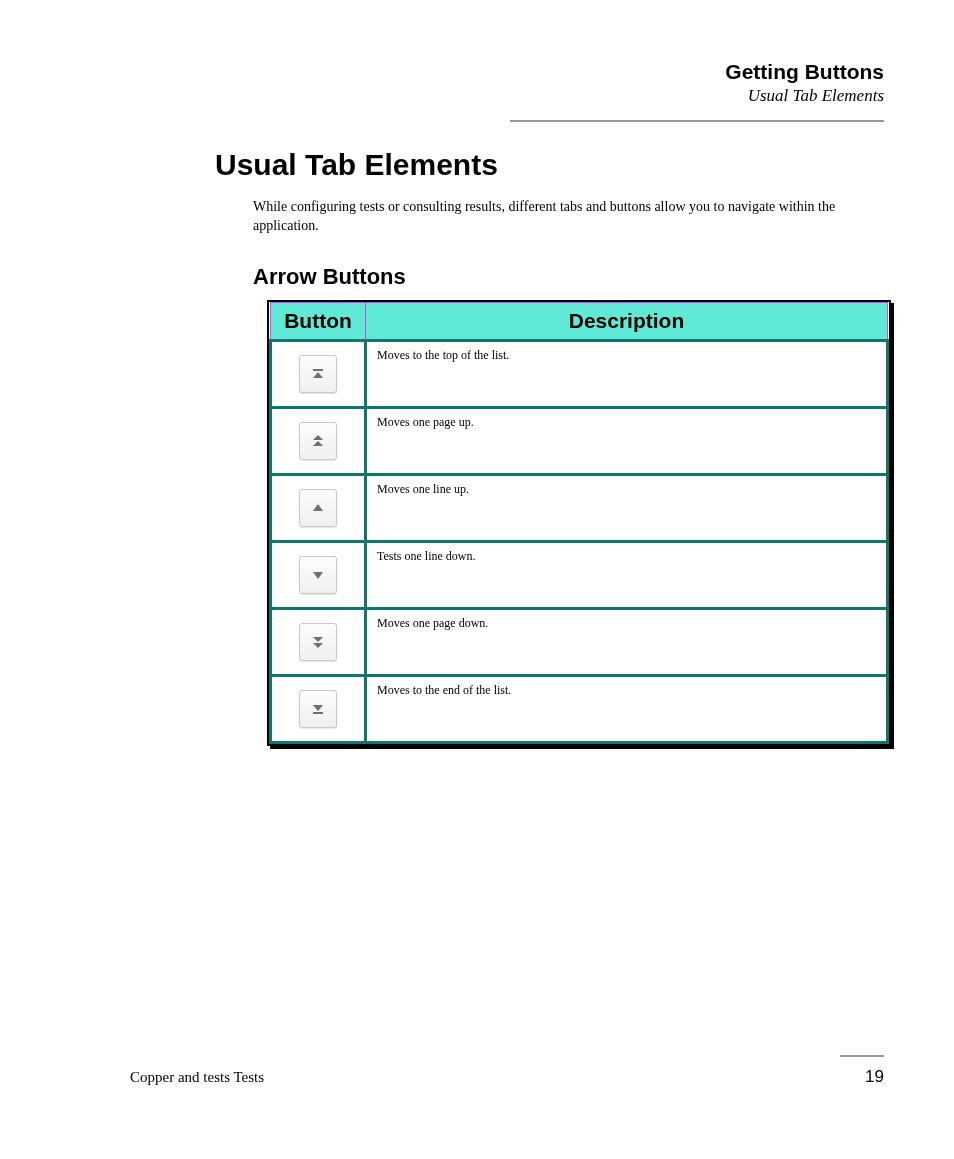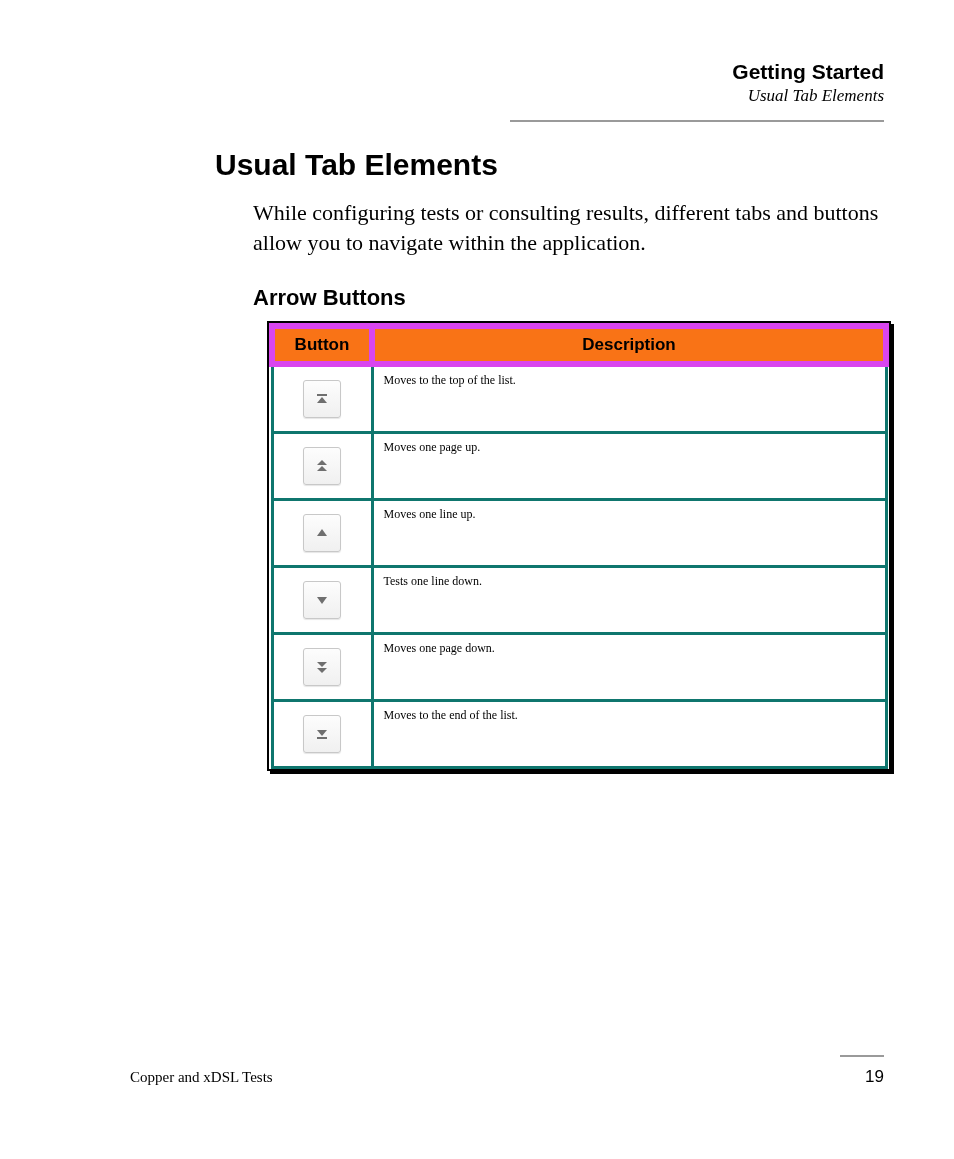--- a/index.html
+++ b/index.html
@@ -45,21 +45,21 @@
     left: 215px;
     right: 70px;
   }
   h1.section {
     font-family: "Segoe UI", "Frutiger", Arial, sans-serif;
     font-weight: 800;
     font-size: 30px;
     margin: 0 0 16px 0;
   }
   .intro {
-    font-size: 22px;
+    font-size: 14px;
     line-height: 1.35;
     margin: 0 0 28px 38px;
   }
   h2.subsection {
     font-family: "Segoe UI", "Frutiger", Arial, sans-serif;
     font-weight: 800;
     font-size: 22px;
     margin: 0 0 10px 38px;
   }
   .tbl-wrap {
@@ -67,26 +67,26 @@
     width: 620px;
     border: 2px solid #000;
     box-shadow: 3px 3px 0 #000;
     border-collapse: collapse;
   }
   .tbl {
     width: 100%;
     border-collapse: collapse;
   }
   .tbl th {
-    background: #f97316;
+    background: #5eead4;
     font-family: "Segoe UI", "Frutiger", Arial, sans-serif;
     font-weight: 700;
-    font-size: 17px;
+    font-size: 21px;
     padding: 6px 8px;
-    border: 6px solid #d946ef;
+    border: 1px solid #d946ef;
     text-align: center;
   }
   .tbl th.col-btn { width: 78px; }
   .tbl td {
     border: 3px solid #0f766e;
     font-size: 12px;
     vertical-align: top;
     padding: 6px 10px;
     height: 52px;
   }
@@ -129,21 +129,21 @@
     font-weight: 400;
     font-size: 17px;
   }
 </style>
 </head>
 <body>
 
 <div class="page">
 
   <div class="head-block">
-    <div class="head-title">Getting Started</div>
+    <div class="head-title">Getting Buttons</div>
     <div class="head-sub">Usual Tab Elements</div>
   </div>
   <div class="header-rule"></div>
 
   <div class="content">
     <h1 class="section">Usual Tab Elements</h1>
     <p class="intro">While configuring tests or consulting results, different tabs and buttons allow you to navigate within the application.</p>
     <h2 class="subsection">Arrow Buttons</h2>
 
     <div class="tbl-wrap">
@@ -219,17 +219,17 @@
             </td>
             <td>Moves to the end of the list.</td>
           </tr>
         </tbody>
       </table>
     </div>
   </div>
 
   <div class="foot-rule-short"></div>
   <div class="footer">
-    <span>Copper and xDSL Tests</span>
+    <span>Copper and tests Tests</span>
     <span class="pn">19</span>
   </div>
 
 </div>
 
 </body></html>

